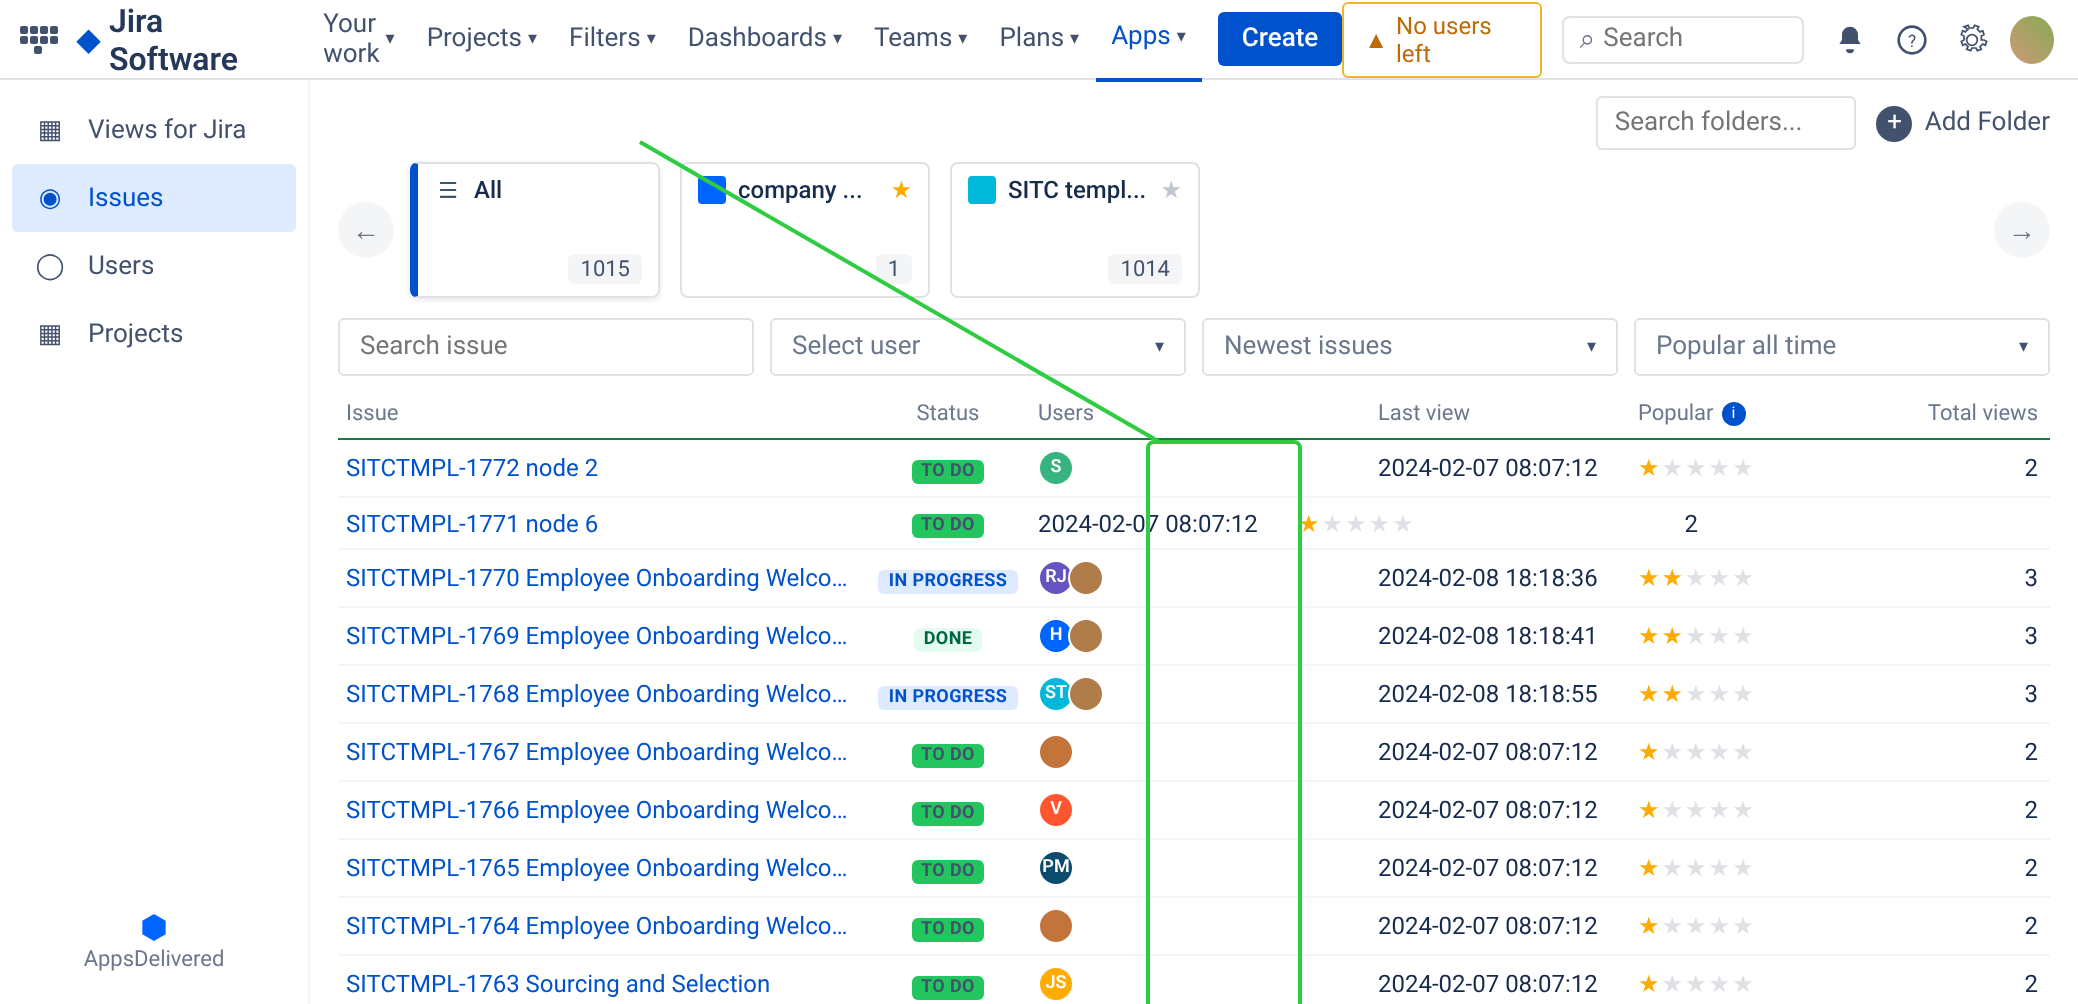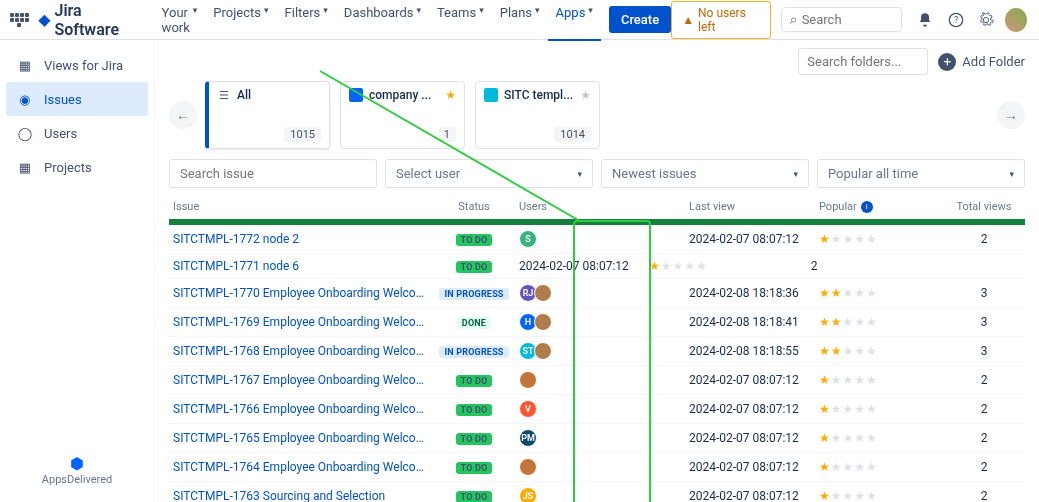--- a/index.html
+++ b/index.html
@@ -3,21 +3,21 @@
 <meta charset="utf-8">
 <style>
 *{box-sizing:border-box;margin:0;padding:0;font-family:-apple-system,BlinkMacSystemFont,"Segoe UI",Roboto,sans-serif}
 body{background:#fff;color:#172b4d;font-size:14px;width:1039px;height:502px;overflow:hidden}
 .topbar{display:flex;align-items:center;height:40px;padding:0 8px;border-bottom:1px solid #dfe1e6}
 .app-icon{width:24px;height:24px;display:flex;flex-wrap:wrap;gap:1px;margin-right:8px;align-content:center;justify-content:center}
 .app-icon span{width:4px;height:4px;background:#42526e;border-radius:1px}
 .logo{display:flex;align-items:center;gap:4px;margin-right:12px}
 .logo-mark{color:#0052cc;font-size:16px}
 .logo-text{color:#253858;font-weight:600;font-size:16px}
-.navitem{display:flex;gap:3px;padding:6px 8px;color:#42526e;font-size:13px;cursor:pointer}
+.navitem{display:flex;align-items:center;gap:3px;padding:6px 8px;color:#42526e;font-size:13px;cursor:pointer}
 .navitem.active{color:#0052cc;border-bottom:2px solid #0052cc}
 .chev{font-size:9px;color:#42526e}
 .btn-primary{background:#0052cc;color:#fff;border:none;padding:6px 12px;border-radius:3px;font-size:13px;font-weight:500;margin-left:8px;cursor:pointer}
 .spacer{flex:1}
 .warn-pill{border:1px solid #f0b429;color:#bf6b04;padding:4px 10px;border-radius:3px;font-size:12px;display:flex;align-items:center;gap:4px;margin-right:10px}
 .search-top{display:flex;align-items:center;border:1px solid #dfe1e6;border-radius:4px;padding:3px 8px;width:130px;margin-right:8px}
 .search-top input{border:none;outline:none;font-size:13px;width:100%}
 .topicon{width:24px;height:24px;display:flex;align-items:center;justify-content:center;color:#42526e;margin:0 4px;cursor:pointer}
 .avatar-top{width:24px;height:24px;border-radius:50%;background:linear-gradient(45deg,#c97,#8a5);margin:0 4px}
 .layout{display:flex;height:calc(100% - 40px)}
@@ -39,27 +39,27 @@
 .card.active{border-left:4px solid #0052cc;box-shadow:0 1px 3px rgba(0,0,0,0.1)}
 .card-head{display:flex;align-items:center;gap:6px;font-size:12px;font-weight:500}
 .card-icon{width:14px;height:14px;display:flex;align-items:center;justify-content:center;font-size:11px}
 .card-count{margin-top:auto;align-self:flex-end;background:#f4f5f7;color:#42526e;font-size:11px;padding:1px 6px;border-radius:3px}
 .star{color:#ffab00;font-size:12px}
 .star.empty{color:#c1c7d0}
 .filters{display:flex;gap:8px;margin-bottom:6px}
 .filter{flex:1;border:1px solid #dfe1e6;border-radius:3px;padding:6px 10px;font-size:13px;color:#6b778c;display:flex;align-items:center}
 .filter .chev{margin-left:auto}
 .table{font-size:12px}
-.thead{display:flex;padding:6px 0;border-bottom:6px solid #15803d;color:#6b778c;font-size:11px}
+.thead{display:flex;padding:6px 0;border-bottom:1px solid #15803d;color:#6b778c;font-size:11px}
 .col-issue{width:260px;padding-left:4px}
 .col-status{width:90px;text-align:center}
 .col-users{width:170px}
 .col-last{width:130px}
 .col-pop{width:130px;display:flex;align-items:center;gap:4px}
-.col-views{width:70px;text-align:center}
+.col-views{width:70px;text-align:right}
 .info-dot{width:12px;height:12px;border-radius:50%;background:#0052cc;color:#fff;font-size:8px;display:inline-flex;align-items:center;justify-content:center}
 .trow{display:flex;align-items:center;padding:5px 0;border-bottom:1px solid #f4f5f7}
 .issue-link{color:#0052cc;font-size:12px;padding-left:4px;white-space:nowrap;overflow:hidden;text-overflow:ellipsis;width:260px;cursor:pointer}
 .badge{display:inline-block;padding:1px 5px;border-radius:3px;font-size:9px;font-weight:700;letter-spacing:0.2px}
 .b-todo{background:#22c55e;color:#42526e}
 .b-prog{background:#deebff;color:#0052cc}
 .b-done{background:#e3fcef;color:#006644}
 .users-cell{display:flex;align-items:center;gap:-4px}
 .uavatar{width:18px;height:18px;border-radius:50%;display:flex;align-items:center;justify-content:center;font-size:9px;font-weight:600;color:#fff;margin-right:-3px;border:1px solid #fff}
 .stars{display:flex;gap:1px}

